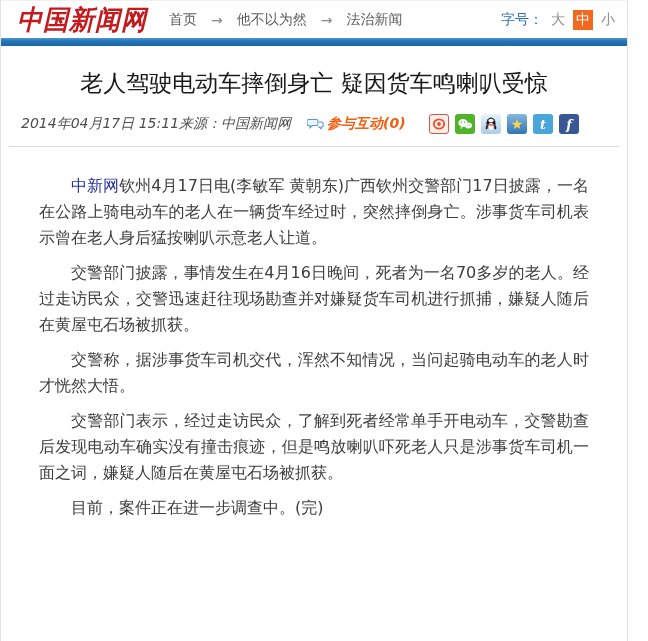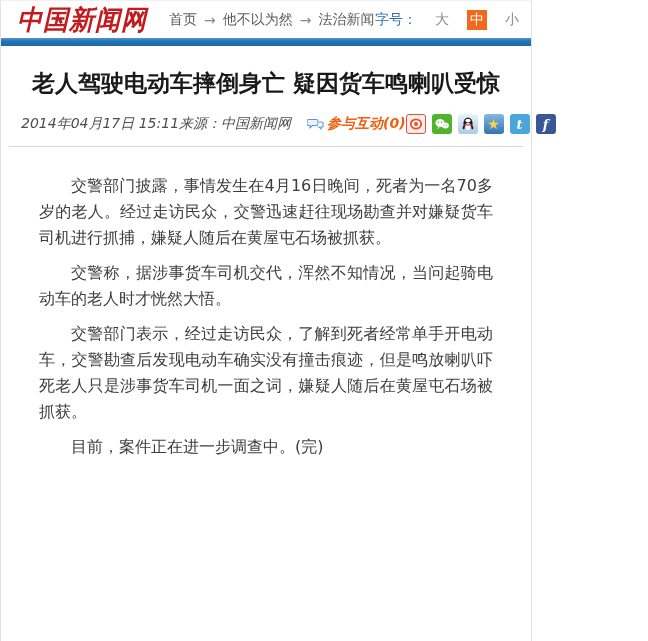--- a/index.html
+++ b/index.html
@@ -3,21 +3,21 @@
 <meta charset="utf-8">
 <style>
   * { box-sizing: border-box; }
   html, body { margin: 0; padding: 0; background: #fff; }
   body {
     width: 648px; height: 641px;
     font-family: "DejaVu Sans", "Liberation Sans", sans-serif;
     overflow: hidden;
   }
   .page {
-    width: 532px; height: 641px;
+    width: 628px; height: 641px;
     border-left: 1px solid #e2e2e2;
     border-right: 1px solid #e2e2e2;
     border-top: 1px solid #f1f1f1;
     background: #fff;
   }
 
   
   .site-header {
     height: 37px;
     display: flex; align-items: center;
@@ -28,47 +28,47 @@
     font-weight: bold; font-style: italic;
     font-size: 25px; color: #c31a1d;
     letter-spacing: 1px;
     transform: scaleY(1.08);
     white-space: nowrap;
     cursor: pointer;
   }
   .breadcrumb {
     margin-left: 22px;
     font-size: 14px; color: #5c5c5c;
-    display: flex; align-items: center; gap: 7px;
+    display: flex; align-items: center; gap: 14px;
     white-space: nowrap;
   }
   .breadcrumb a { color: #5c5c5c; text-decoration: none; cursor: pointer; }
   .breadcrumb .sep { color: #8a8a8a; }
   .fontsize {
     margin-left: auto;
-    display: flex; align-items: center; gap: 16px;
+    display: flex; align-items: center; gap: 6px;
     font-size: 14px;
   }
   .fs-label { color: #2a6db5; }
   .fs-opt { color: #8c8c8c; cursor: pointer; text-decoration: none; padding: 0 2px; }
   .fs-opt.active {
     background: #f2681c; color: #fff;
     padding: 1px 3px;
   }
 
   .bluebar {
     height: 8px;
     background: linear-gradient(180deg, #4e97cf 0%, #2474b7 40%, #1b67aa 100%);
   }
 
   
   .title {
     margin: 22px 30px 0;
     text-align: center;
-    font-size: 23px; font-weight: bold;
+    font-size: 23px; font-weight: normal;
     color: #191919;
     line-height: 30px;
   }
   .meta {
     display: flex; align-items: center;
     padding: 16px 48px 12px 20px;
     font-size: 14px; color: #4d4d4d;
     white-space: nowrap;
     font-style: italic;
   }
@@ -185,19 +185,20 @@
       </span>
       <span class="sicon facebook">
         <span>f</span>
       </span>
     </div>
   </div>
 
   <hr class="divider">
 
   <article class="article">
+    <p><a class="lead-link">中新网</a><span>钦州4月17日电(李敏军 黄朝东)广西钦州交警部门17日披露，一名在公路上骑电动车的老人在一辆货车经过时，突然摔倒身亡。涉事货车司机表示曾在老人身后猛按喇叭示意老人让道。</span></p>
     <p>交警部门披露，事情发生在4月16日晚间，死者为一名70多岁的老人。经过走访民众，交警迅速赶往现场勘查并对嫌疑货车司机进行抓捕，嫌疑人随后在黄屋屯石场被抓获。</p>
     <p>交警称，据涉事货车司机交代，浑然不知情况，当问起骑电动车的老人时才恍然大悟。</p>
     <p>交警部门表示，经过走访民众，了解到死者经常单手开电动车，交警勘查后发现电动车确实没有撞击痕迹，但是鸣放喇叭吓死老人只是涉事货车司机一面之词，嫌疑人随后在黄屋屯石场被抓获。</p>
     <p>目前，案件正在进一步调查中。(完)</p>
   </article>
 
 </div>
 
 </body></html>

